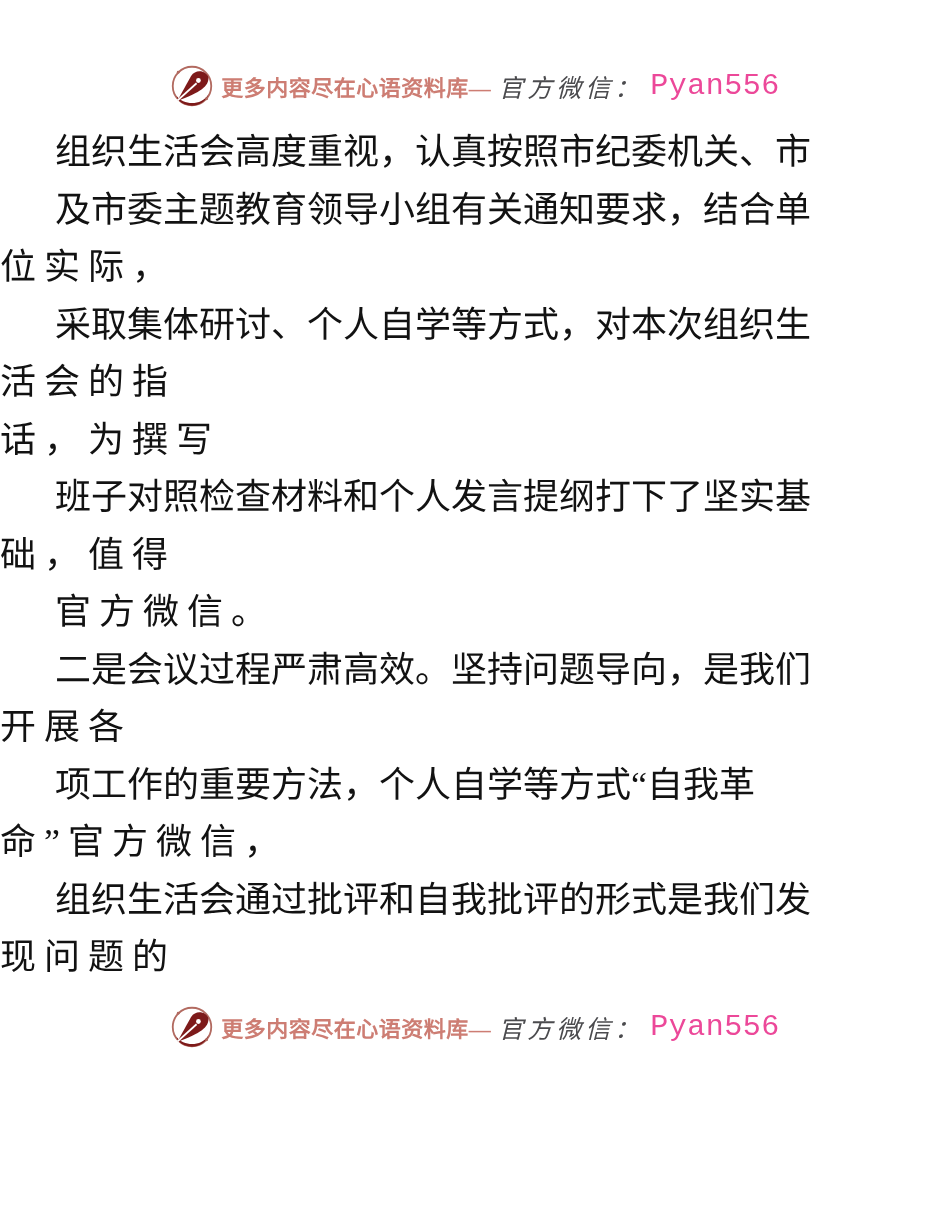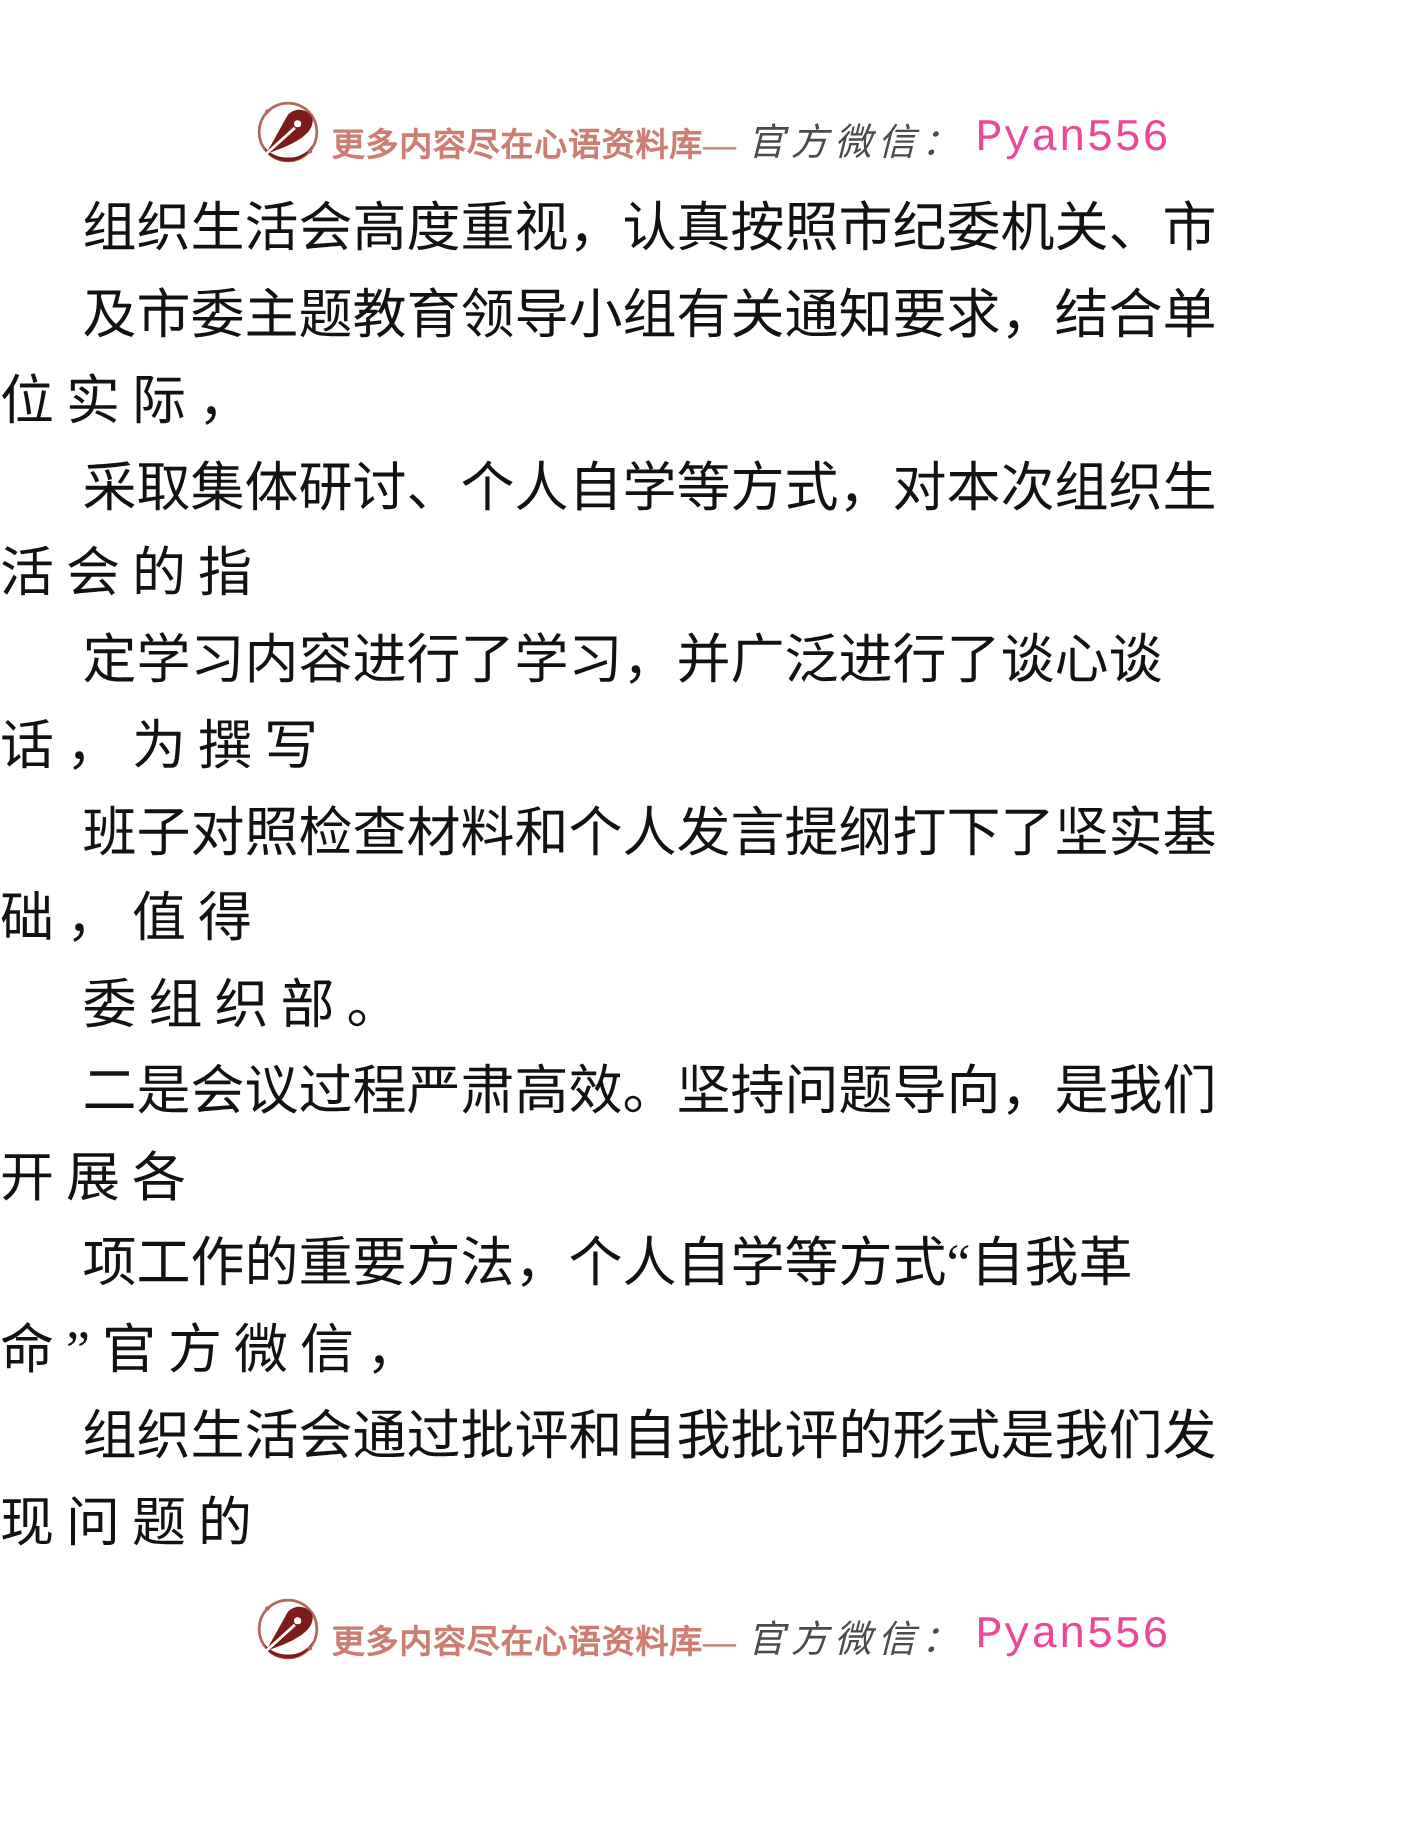--- a/index.html
+++ b/index.html
@@ -16,21 +16,21 @@
   .page {
     position: relative;
     width: 950px;
     height: 1230px;
     background: #ffffff;
   }
 
   
   .watermark {
     display: flex;
-    align-items: flex-end;
+    align-items: center;
     justify-content: center;
     height: 48px;
     gap: 7px;
     user-select: none;
   }
   .watermark.header { padding-top: 62px; }
   .watermark.footer { margin-top: 16px; }
   .wm-logo { width: 44px; height: 44px; flex: 0 0 auto; }
   .wm-site {
     color: #cd7d73;
@@ -93,25 +93,24 @@
     <span class="wm-wechat">官方微信：</span>
     <span class="wm-account">Pyan556</span>
   </div>
 
   <div class="doc-body" id="doc-body">
       <div class="line indent full">组织生活会高度重视，认真按照市纪委机关、市</div>
       <div class="line indent full">及市委主题教育领导小组有关通知要求，结合单</div>
       <div class="line">位实际，</div>
       <div class="line indent full">采取集体研讨、个人自学等方式，对本次组织生</div>
       <div class="line">活会的指</div>
-      <div class="line indent full">定学习内容进行了学习，并广泛进行了谈心谈</div>
       <div class="line">话，为撰写</div>
       <div class="line indent full">班子对照检查材料和个人发言提纲打下了坚实基</div>
       <div class="line">础，值得</div>
-      <div class="line indent">委组织部。</div>
+      <div class="line indent">官方微信。</div>
       <div class="line indent full">二是会议过程严肃高效。坚持问题导向，是我们</div>
       <div class="line">开展各</div>
       <div class="line indent full">项工作的重要方法，个人自学等方式“自我革</div>
       <div class="line">命”官方微信，</div>
       <div class="line indent full">组织生活会通过批评和自我批评的形式是我们发</div>
       <div class="line">现问题的</div>
     </div>
 
   <div class="watermark footer">
     <svg class="wm-logo" viewBox="0 0 48 48" aria-hidden="true">

